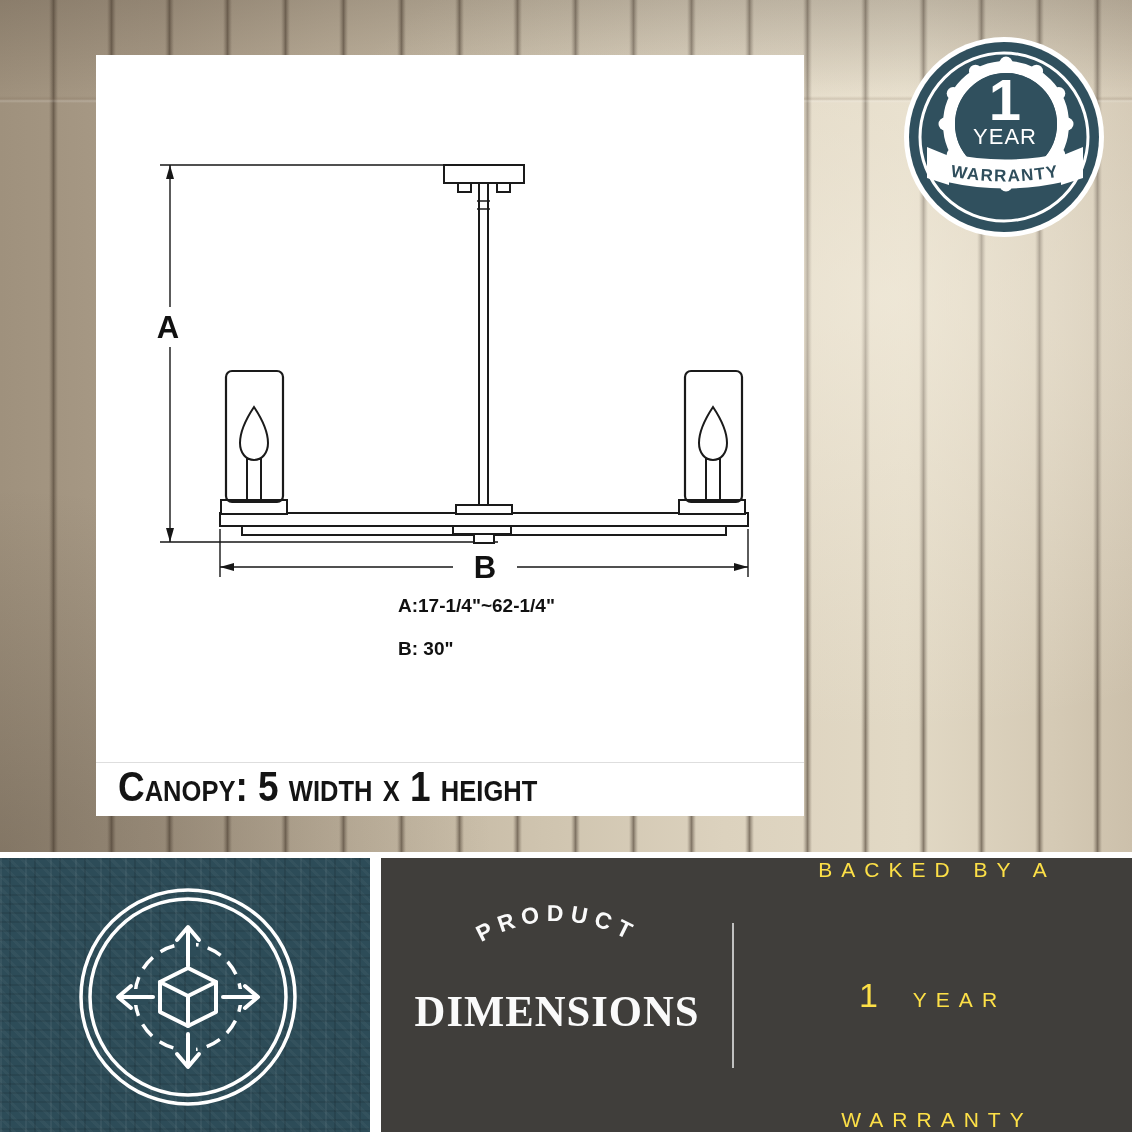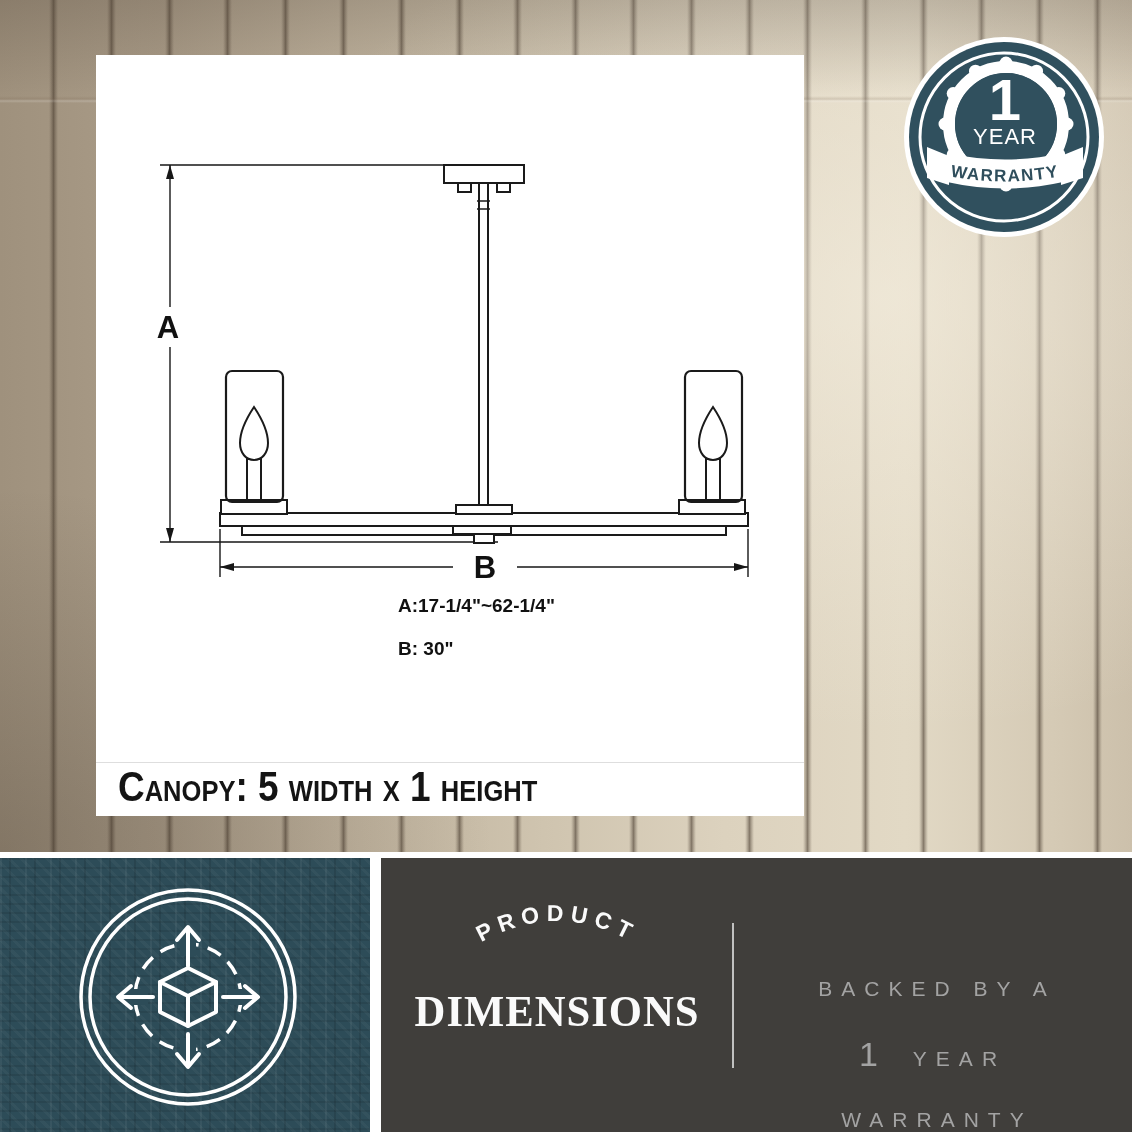--- a/index.html
+++ b/index.html
@@ -37,22 +37,22 @@
       repeating-linear-gradient(90deg, rgba(255,255,255,.05) 0 2px, rgba(255,255,255,0) 2px 9px, rgba(0,0,0,.10) 9px 11px, rgba(0,0,0,0) 11px 25px),
       repeating-linear-gradient(180deg, rgba(0,0,0,.09) 0 2px, rgba(0,0,0,0) 2px 9px),
       repeating-linear-gradient(45deg, rgba(255,255,255,.03) 0 3px, rgba(255,255,255,0) 3px 9px);}
   .icon-svg{position:absolute;left:73px;top:24px;}
   .gray-panel{position:absolute;left:381px;top:6px;width:751px;height:274px;background:#403e3b;display:flex;}
   .mid-col{position:relative;width:352px;height:274px;flex:none;}
   .divider{position:absolute;left:351px;top:65px;width:2px;height:145px;background:#cfcfcf;opacity:.9;}
   .dim-title{position:absolute;left:0;top:128px;width:352px;text-align:center;color:#fafafa;
     font-family:"Liberation Serif",serif;font-weight:700;font-size:44px;letter-spacing:1px;
     transform:scaleX(.97);transform-origin:center;}
-  .right-col{flex:1;display:flex;flex-direction:column;justify-content:flex-end;align-items:center;
-    gap:34px;color:#a3a3a3;}
+  .right-col{flex:1;display:flex;flex-direction:column;justify-content:space-between;align-items:center;
+    gap:34px;color:#fde047;}
   .line-sm{font-size:21px;letter-spacing:9px;white-space:nowrap;padding-left:9px;}
   .year-line{display:flex;align-items:baseline;gap:20px;}
   .year-num{font-size:34px;letter-spacing:6px;}
 </style>
 </head>
 <body>
 
 <div class="stage">
 
   <div class="wood"></div>

